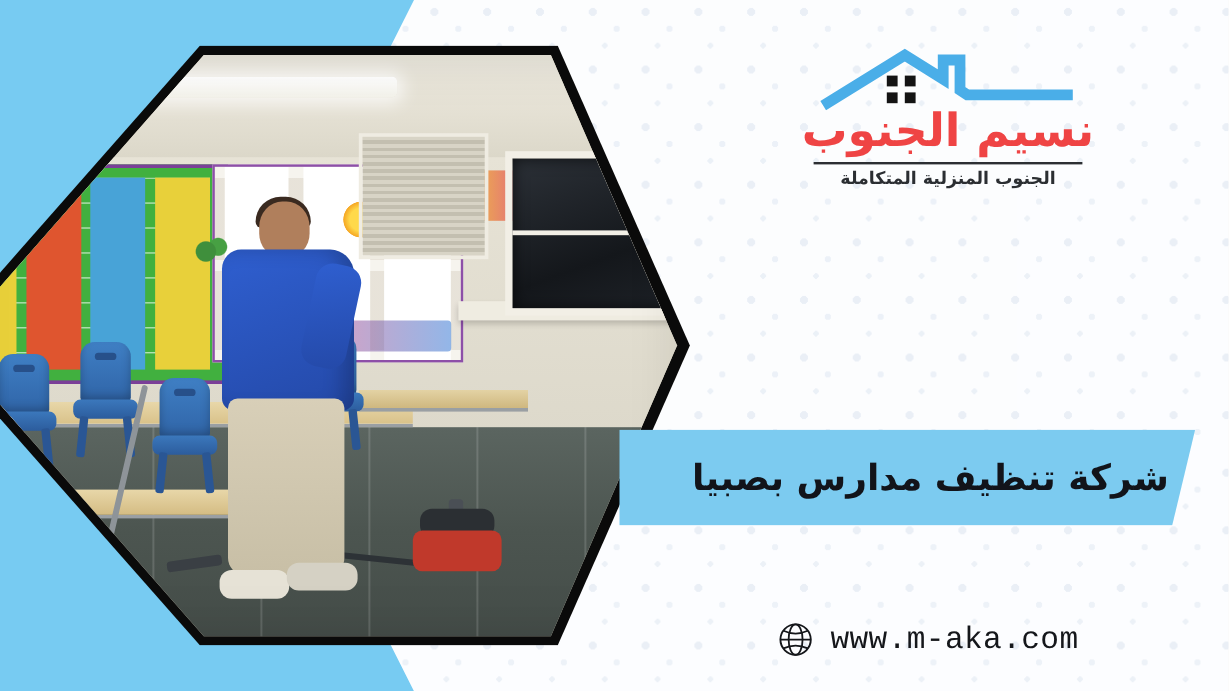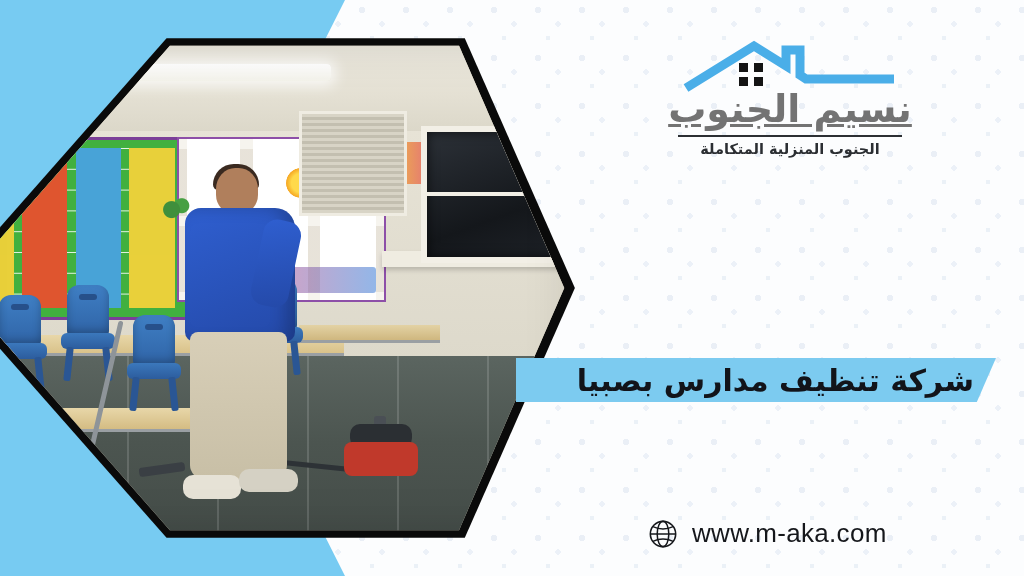--- a/index.html
+++ b/index.html
@@ -122,49 +122,49 @@
   .ph-plant{position:absolute;left:33%;top:32%;width:34px;height:26px;
     background:radial-gradient(circle at 40% 60%,#3f8f3c 0 8px,transparent 9px),
                radial-gradient(circle at 70% 45%,#47a043 0 7px,transparent 8px);}
   .ph-vign{position:absolute;inset:0;box-shadow:inset 0 0 60px rgba(0,0,0,.22);}
 
   
   .logo{position:absolute;left:668px;top:40px;width:244px;text-align:center;}
   .logo-house{display:block;margin:0 auto;}
   .logo-name{
     font-family:"DejaVu Sans","Liberation Sans",sans-serif;
-    font-weight:700;font-size:38px;line-height:1.05;color:#737373;
-    direction:rtl;margin-top:-2px;letter-spacing:0;text-decoration:underline;
+    font-weight:700;font-size:38px;line-height:1.05;color:#ef4444;
+    direction:rtl;margin-top:-2px;letter-spacing:0;
   }
   .logo-rule{height:2px;background:#2c2f33;margin:5px 10px 4px;}
   .logo-sub{
     font-family:"DejaVu Sans","Liberation Sans",sans-serif;
     font-weight:700;font-size:14.5px;color:#2b2e32;direction:rtl;
   }
 
   
   .title-banner{
-    position:absolute;left:516px;top:358px;width:480px;height:44px;
+    position:absolute;left:516px;top:358px;width:480px;height:80px;
     background:#7ccbf0;
     clip-path:polygon(0 0, 100% 0, 96% 100%, 0 100%);
     display:flex;align-items:center;justify-content:flex-end;
     padding-right:22px;box-sizing:border-box;
   }
   .title-text{
     direction:rtl;font-family:"DejaVu Sans","Liberation Sans",sans-serif;
     font-weight:700;font-size:30px;color:#12141a;white-space:nowrap;
   }
 
   
   .footer{
     position:absolute;left:648px;top:518px;display:flex;align-items:center;gap:14px;
   }
   .globe{width:30px;height:30px;flex:0 0 30px;}
   .url{
-    font-family:Liberation Sans, sans-serif;
+    font-family:Liberation Mono, monospace;
     font-size:26px;color:#15171b;letter-spacing:.3px;
   }
 </style>
 </head>
 <body>
 
 <div id="stage">
 
   <div class="bg-pattern"></div>
 

